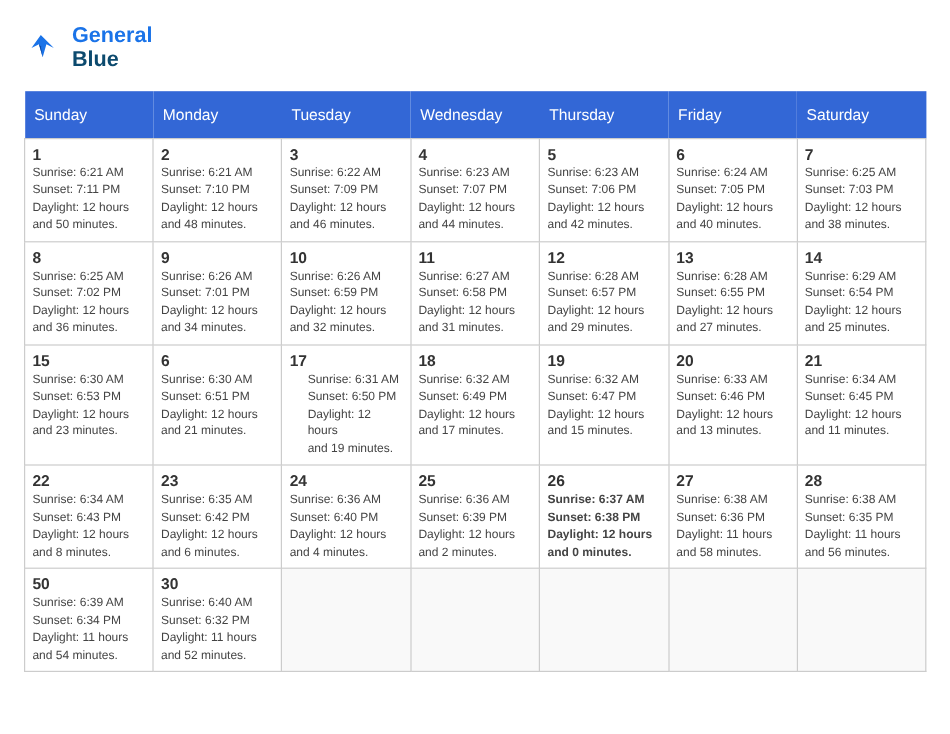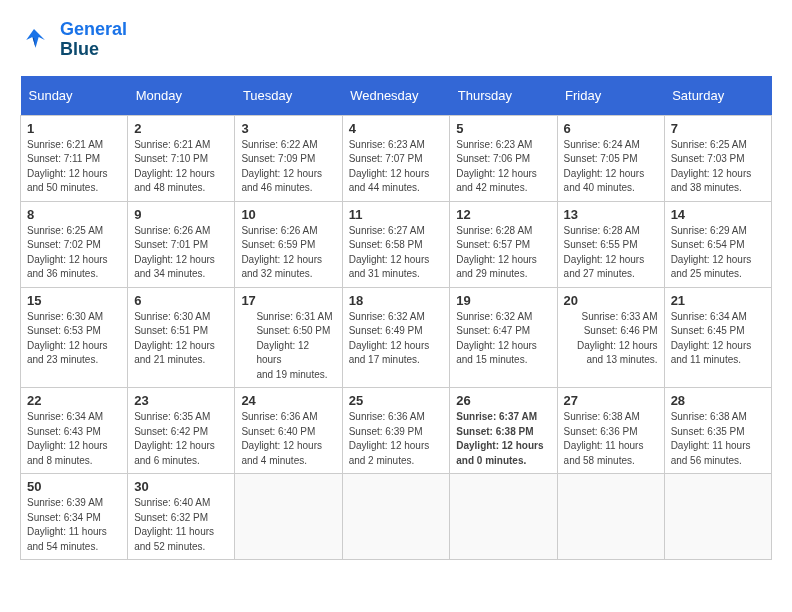--- a/index.html
+++ b/index.html
@@ -249,21 +249,21 @@
         </td>
         <td>
           <span class="day-num">19</span>
           <div class="day-info" style="white-space: pre-line;">Sunrise: 6:32 AM
 Sunset: 6:47 PM
 Daylight: 12 hours
 and 15 minutes.</div>
         </td>
         <td>
           <span class="day-num">20</span>
-          <div class="day-info" style="white-space: pre-line; text-align: right;">Sunrise: 6:33 AM
+          <div class="day-info" style="white-space: pre-line;">Sunrise: 6:33 AM
 Sunset: 6:46 PM
 Daylight: 12 hours
 and 13 minutes.</div>
         </td>
         <td>
           <span class="day-num">21</span>
           <div class="day-info" style="white-space: pre-line;">Sunrise: 6:34 AM
 Sunset: 6:45 PM
 Daylight: 12 hours
 and 11 minutes.</div>

